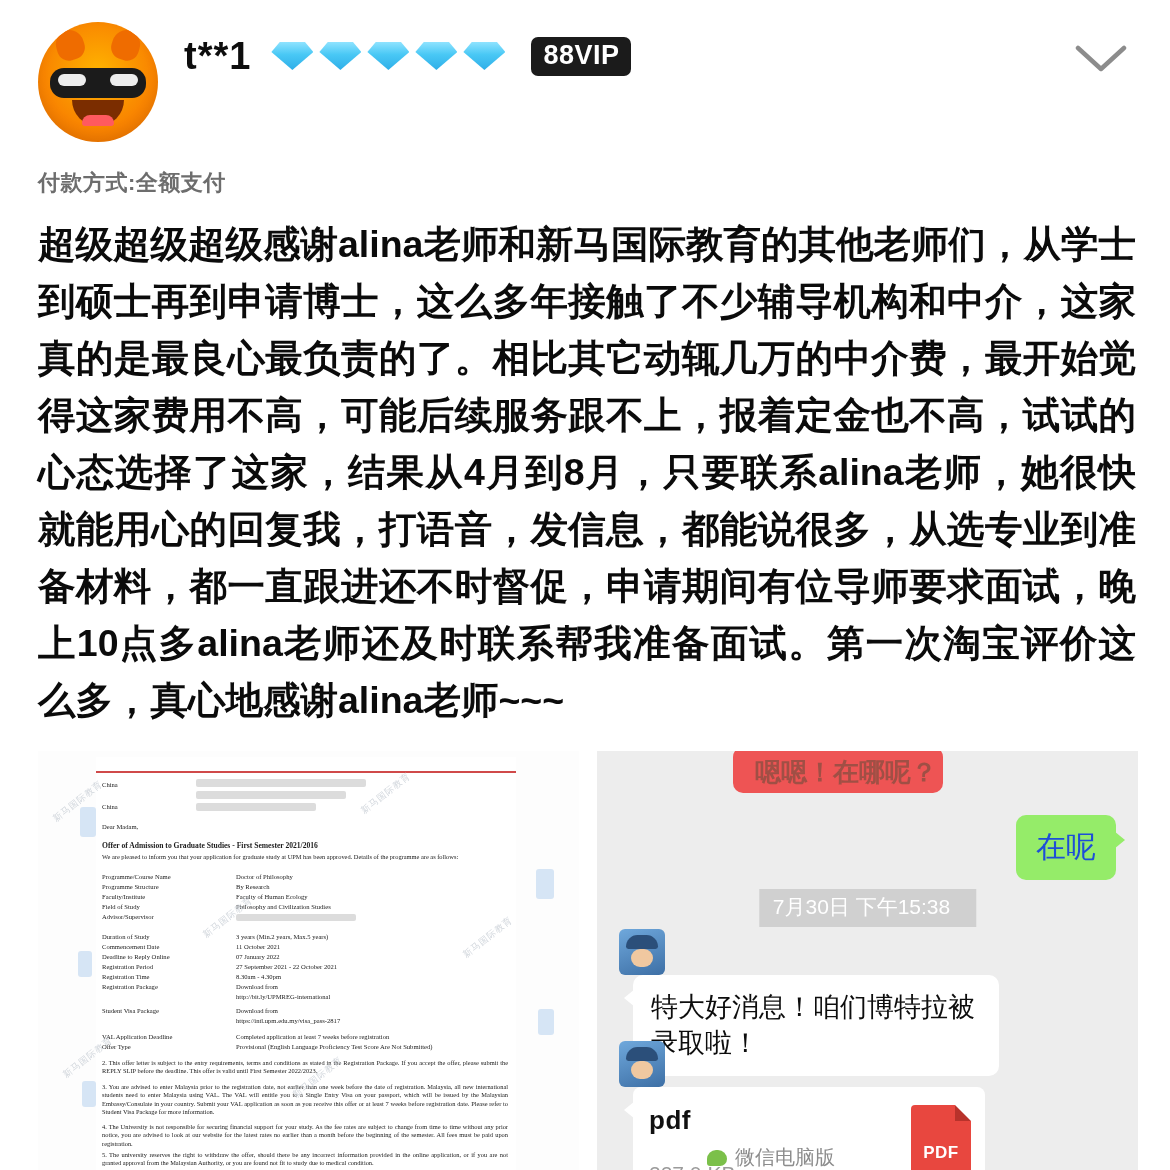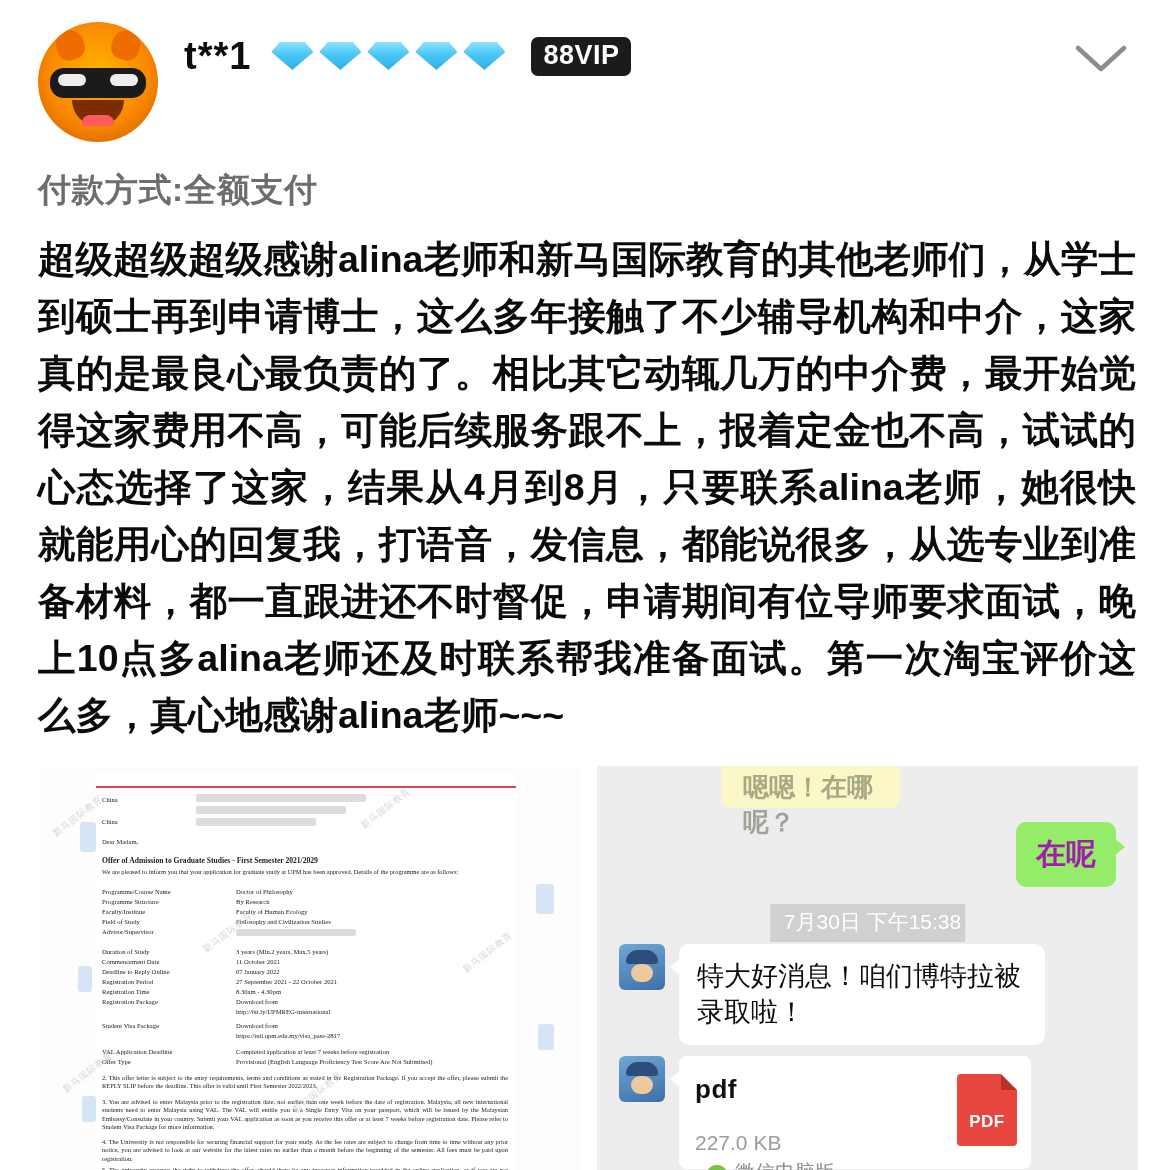--- a/index.html
+++ b/index.html
@@ -154,21 +154,21 @@
     display: flex;
     align-items: center;
     justify-content: center;
     cursor: pointer;
   }
   .chevron-btn svg { display: block; }
 
   
   .payment-line {
     margin: 26px 0 0 38px;
-    font-size: 33px;
+    font-size: 22px;
     font-weight: bold;
     color: #6d6d6d;
     letter-spacing: 0.5px;
   }
 
   
   .review-body {
     margin: 18px 34px 0 38px;
     font-size: 37.5px;
     font-weight: bold;
@@ -267,73 +267,74 @@
   
   .chat {
     position: relative;
     width: 100%;
     height: 100%;
     background: #ededed;
   }
   .chat-topbubble {
     position: absolute;
     top: -4px;
-    left: 124px;
-    width: 179px;
+    left: 136px;
+    width: 210px;
     height: 46px;
-    background: #fef9c3;
+    background: #ef4444;
     border-radius: 10px;
     opacity: .9;
   }
   .chat-topbubble span {
     position: absolute;
     left: 22px;
     top: 8px;
     font-size: 26px;
     color: #2f3a1f;
     font-weight: bold;
     opacity: .45;
   }
   .bubble-green {
     position: absolute;
     right: 22px;
-    top: 56px;
+    top: 64px;
     background: #95ec69;
     border-radius: 10px;
     padding: 12px 20px;
     font-size: 30px;
-    font-weight: bold;
-    color: #a21caf;
+    font-weight: normal;
+    color: #1d4ed8;
   }
   .bubble-green:after {
     content: "";
     position: absolute;
     right: -9px;
     top: 16px;
     width: 0; height: 0;
     border-top: 9px solid transparent;
     border-bottom: 9px solid transparent;
     border-left: 11px solid #95ec69;
   }
   .chat-time {
     position: absolute;
     top: 138px;
     left: 50%;
     transform: translateX(-50%);
     background: #d0d0d0;
     color: #ffffff;
     font-size: 21px;
-    padding: 4px 4px 6px 14px;
+    padding: 4px 26px 6px 14px;
     border-radius: 0;
     white-space: nowrap;
   }
   .msg-row {
     position: absolute;
     display: flex;
     align-items: flex-start;
+    flex-direction: column;
   }
   .chat-avatar {
     width: 46px;
     height: 46px;
     border-radius: 6px;
     background: linear-gradient(160deg,#6fa8dc 0%, #3d6fa5 100%);
     position: relative;
     overflow: hidden;
     flex: 0 0 auto;
   }
@@ -504,21 +505,21 @@
           <div class="doc-topline"></div>
 
           <div class="doc-redact" style="left:100px;top:22px;width:170px;height:8px;"></div>
           <div class="doc-redact" style="left:100px;top:34px;width:150px;height:8px;"></div>
           <div class="doc-redact" style="left:100px;top:46px;width:120px;height:8px;"></div>
 
           <div class="doc-line" style="left:6px;top:24px;">China</div>
           <div class="doc-line" style="left:6px;top:46px;">China</div>
           <div class="doc-line" style="left:6px;top:66px;">Dear Madam,</div>
 
-          <div class="doc-title" style="left:6px;top:84px;">Offer of Admission to Graduate Studies - First Semester 2021/2029</div>
+          <div class="doc-title" style="left:6px;top:84px;">Offer of Admission to Graduate Studies - First Semester 2021/2016</div>
           <div class="doc-para" style="left:6px;top:96px;width:400px;">We are pleased to inform you that your application for graduate study at UPM has been approved. Details of the programme are as follows:</div>
 
           <div class="doc-field" style="left:6px;top:116px;">Programme/Course Name</div>
           <div class="doc-field" style="left:140px;top:116px;">Doctor of Philosophy</div>
           <div class="doc-field" style="left:6px;top:126px;">Programme Structure</div>
           <div class="doc-field" style="left:140px;top:126px;">By Research</div>
           <div class="doc-field" style="left:6px;top:136px;">Faculty/Institute</div>
           <div class="doc-field" style="left:140px;top:136px;">Faculty of Human Ecology</div>
           <div class="doc-field" style="left:6px;top:146px;">Field of Study</div>
           <div class="doc-field" style="left:140px;top:146px;">Philosophy and Civilization Studies</div>

